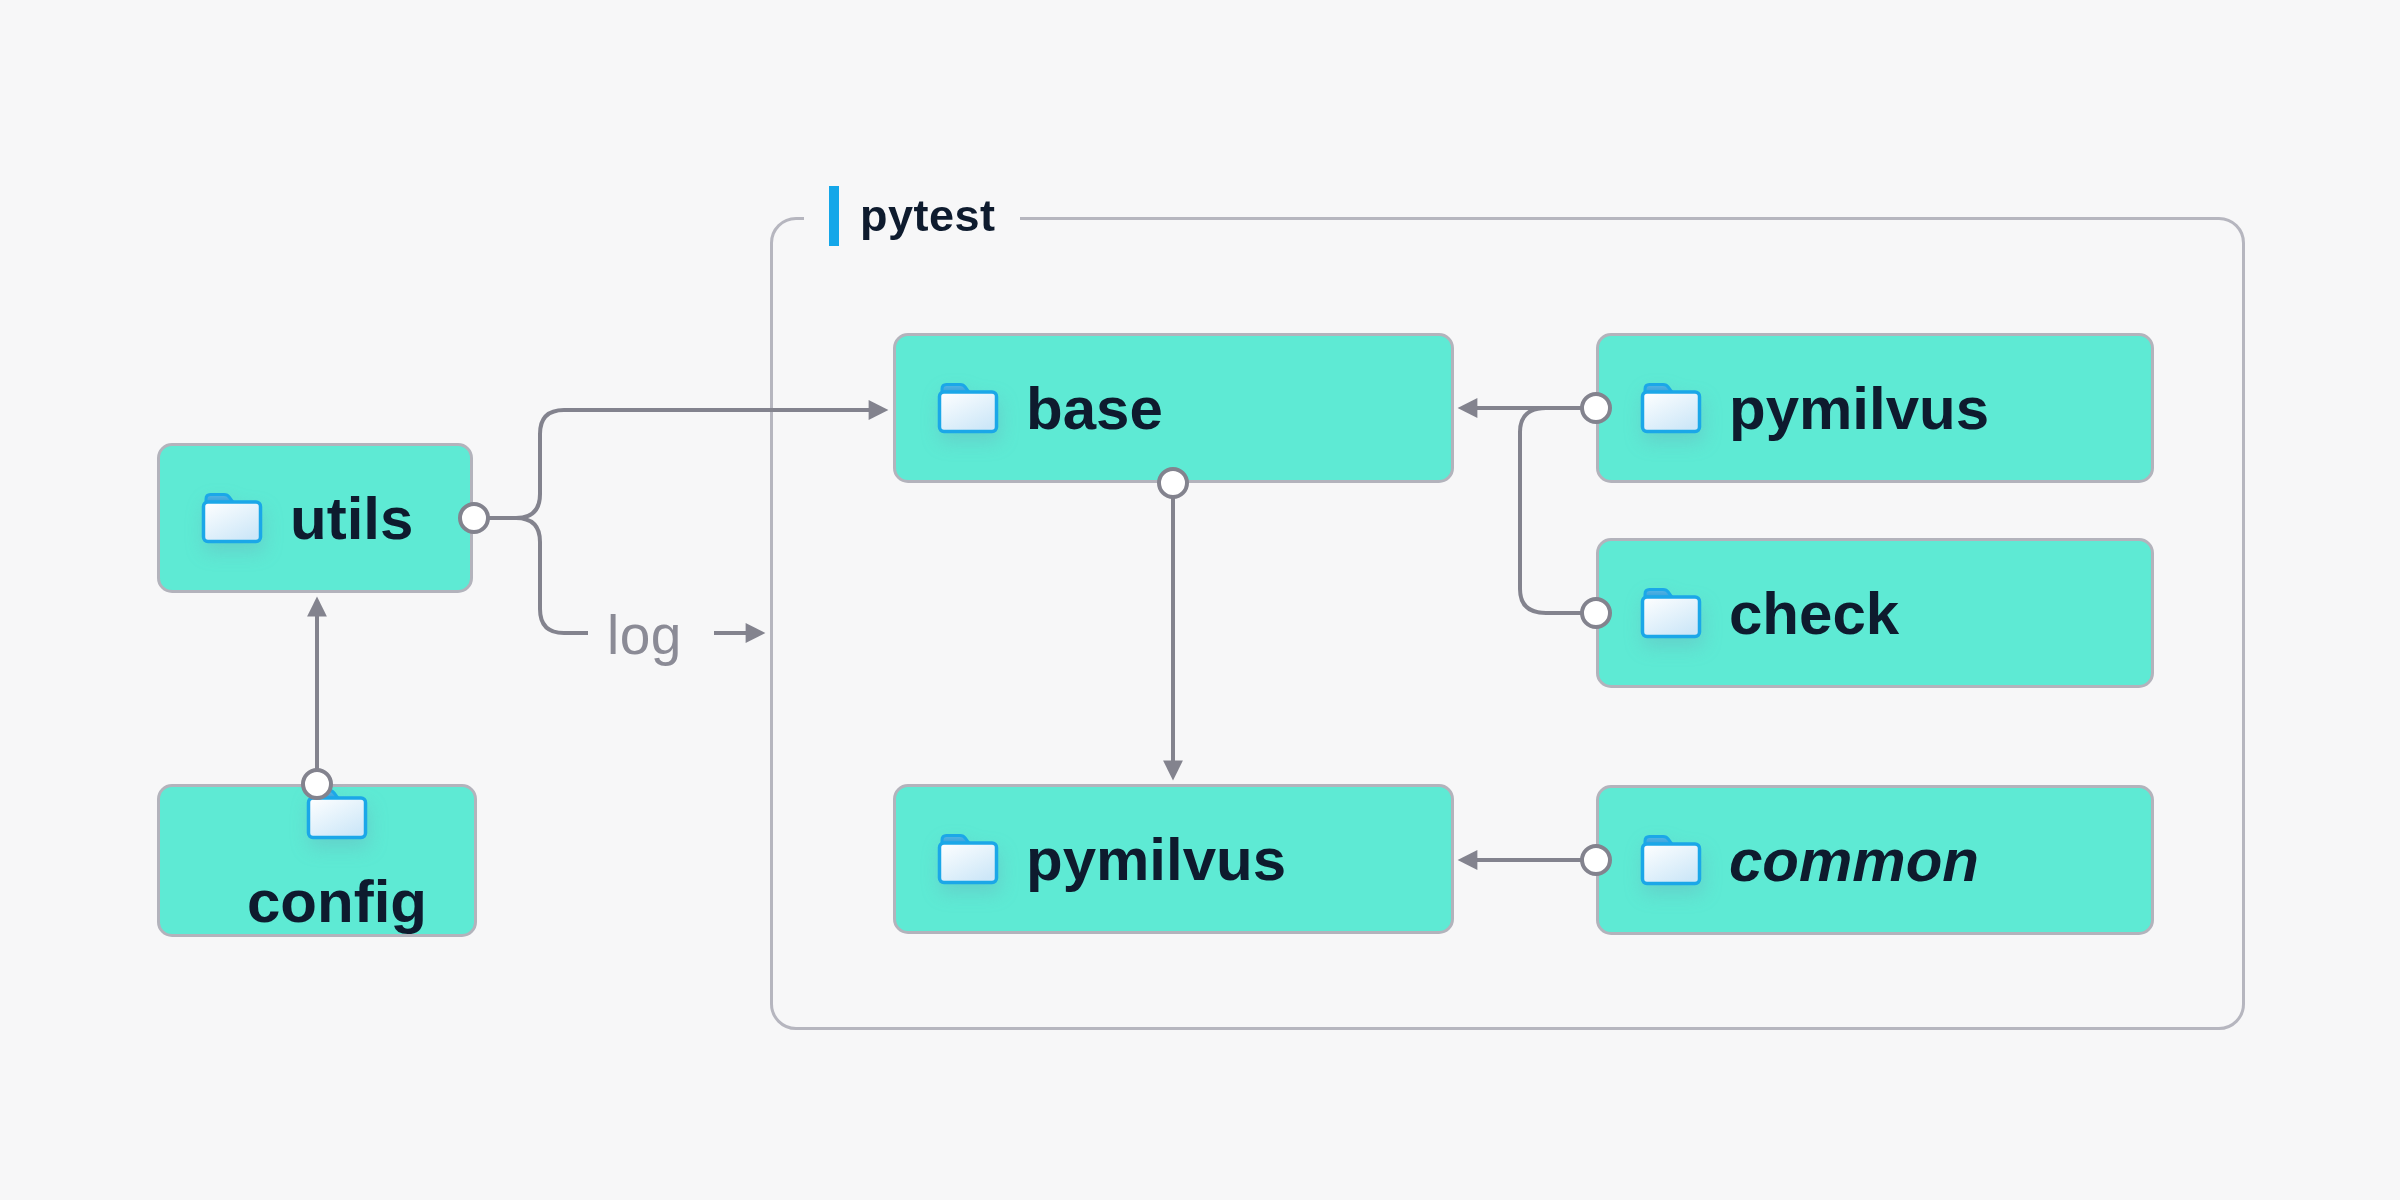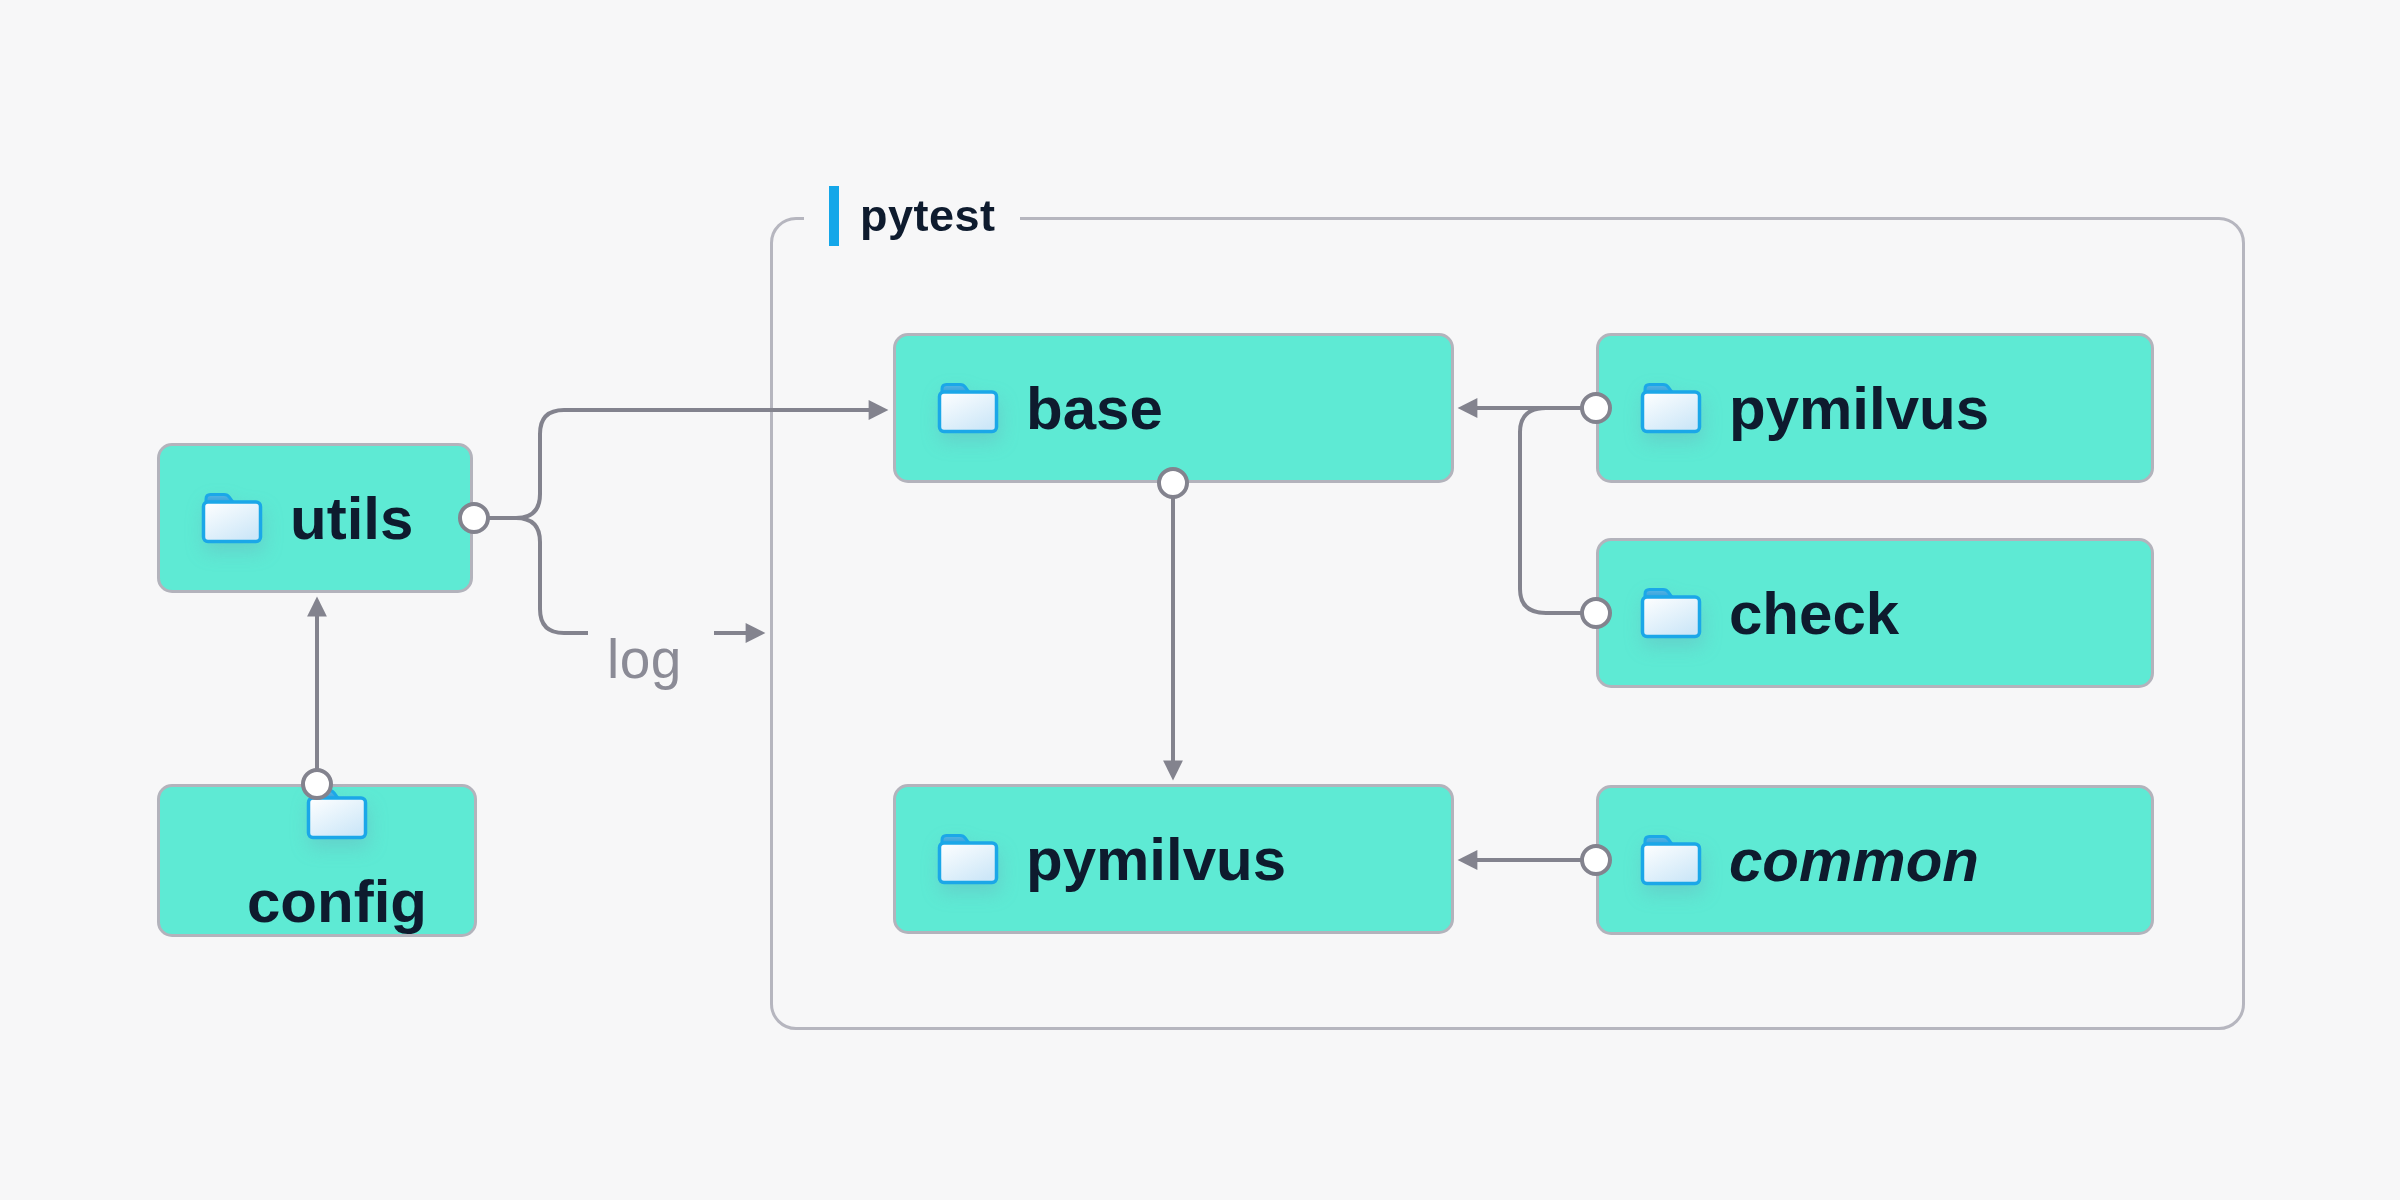--- a/index.html
+++ b/index.html
@@ -46,21 +46,21 @@
 
   .folder{flex:0 0 auto;filter:drop-shadow(2px 9px 9px rgba(110,150,180,.28));}
 
   
   .wires{position:absolute;left:0;top:0;z-index:4;pointer-events:none;}
   .wire{stroke:#83838e;stroke-width:4;fill:none;}
   .dot{fill:#ffffff;stroke:#83838e;stroke-width:4;}
 
   
   .edge-label{
-    position:absolute;left:607px;top:627px;z-index:4;
+    position:absolute;left:607px;top:603px;z-index:4;
     color:#8b8b96;font-size:55px;font-weight:400;letter-spacing:.5px;
   }
 </style>
 </head>
 <body>
 
 <div class="canvas">
 
   <div class="group"></div>
   <div class="group-label">

